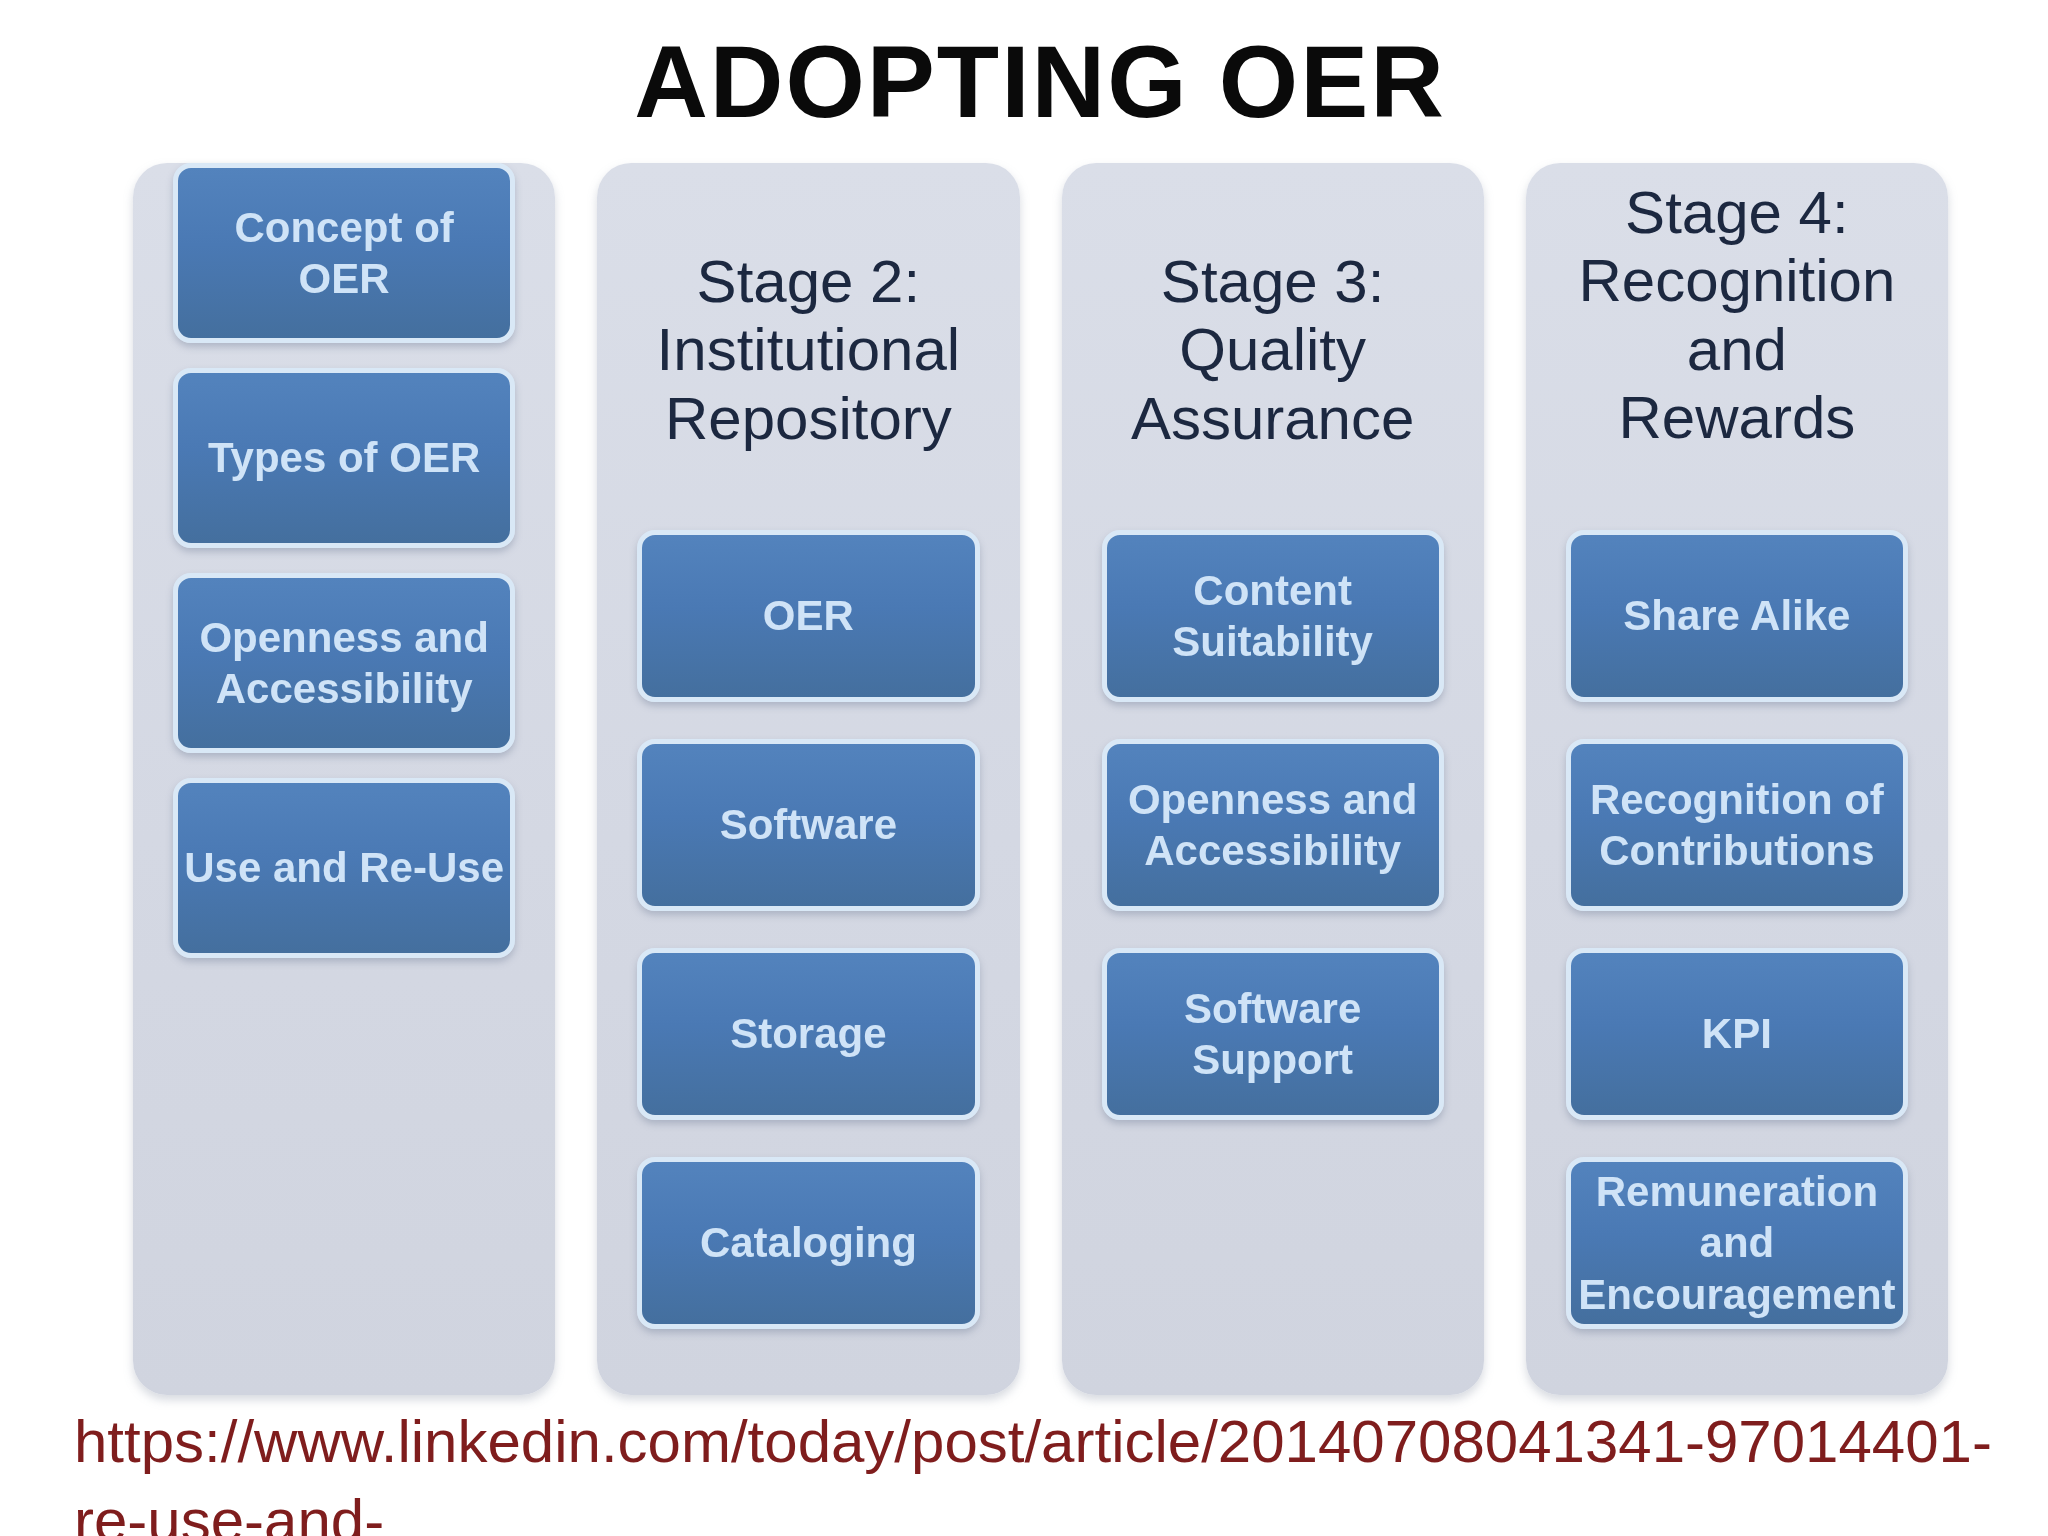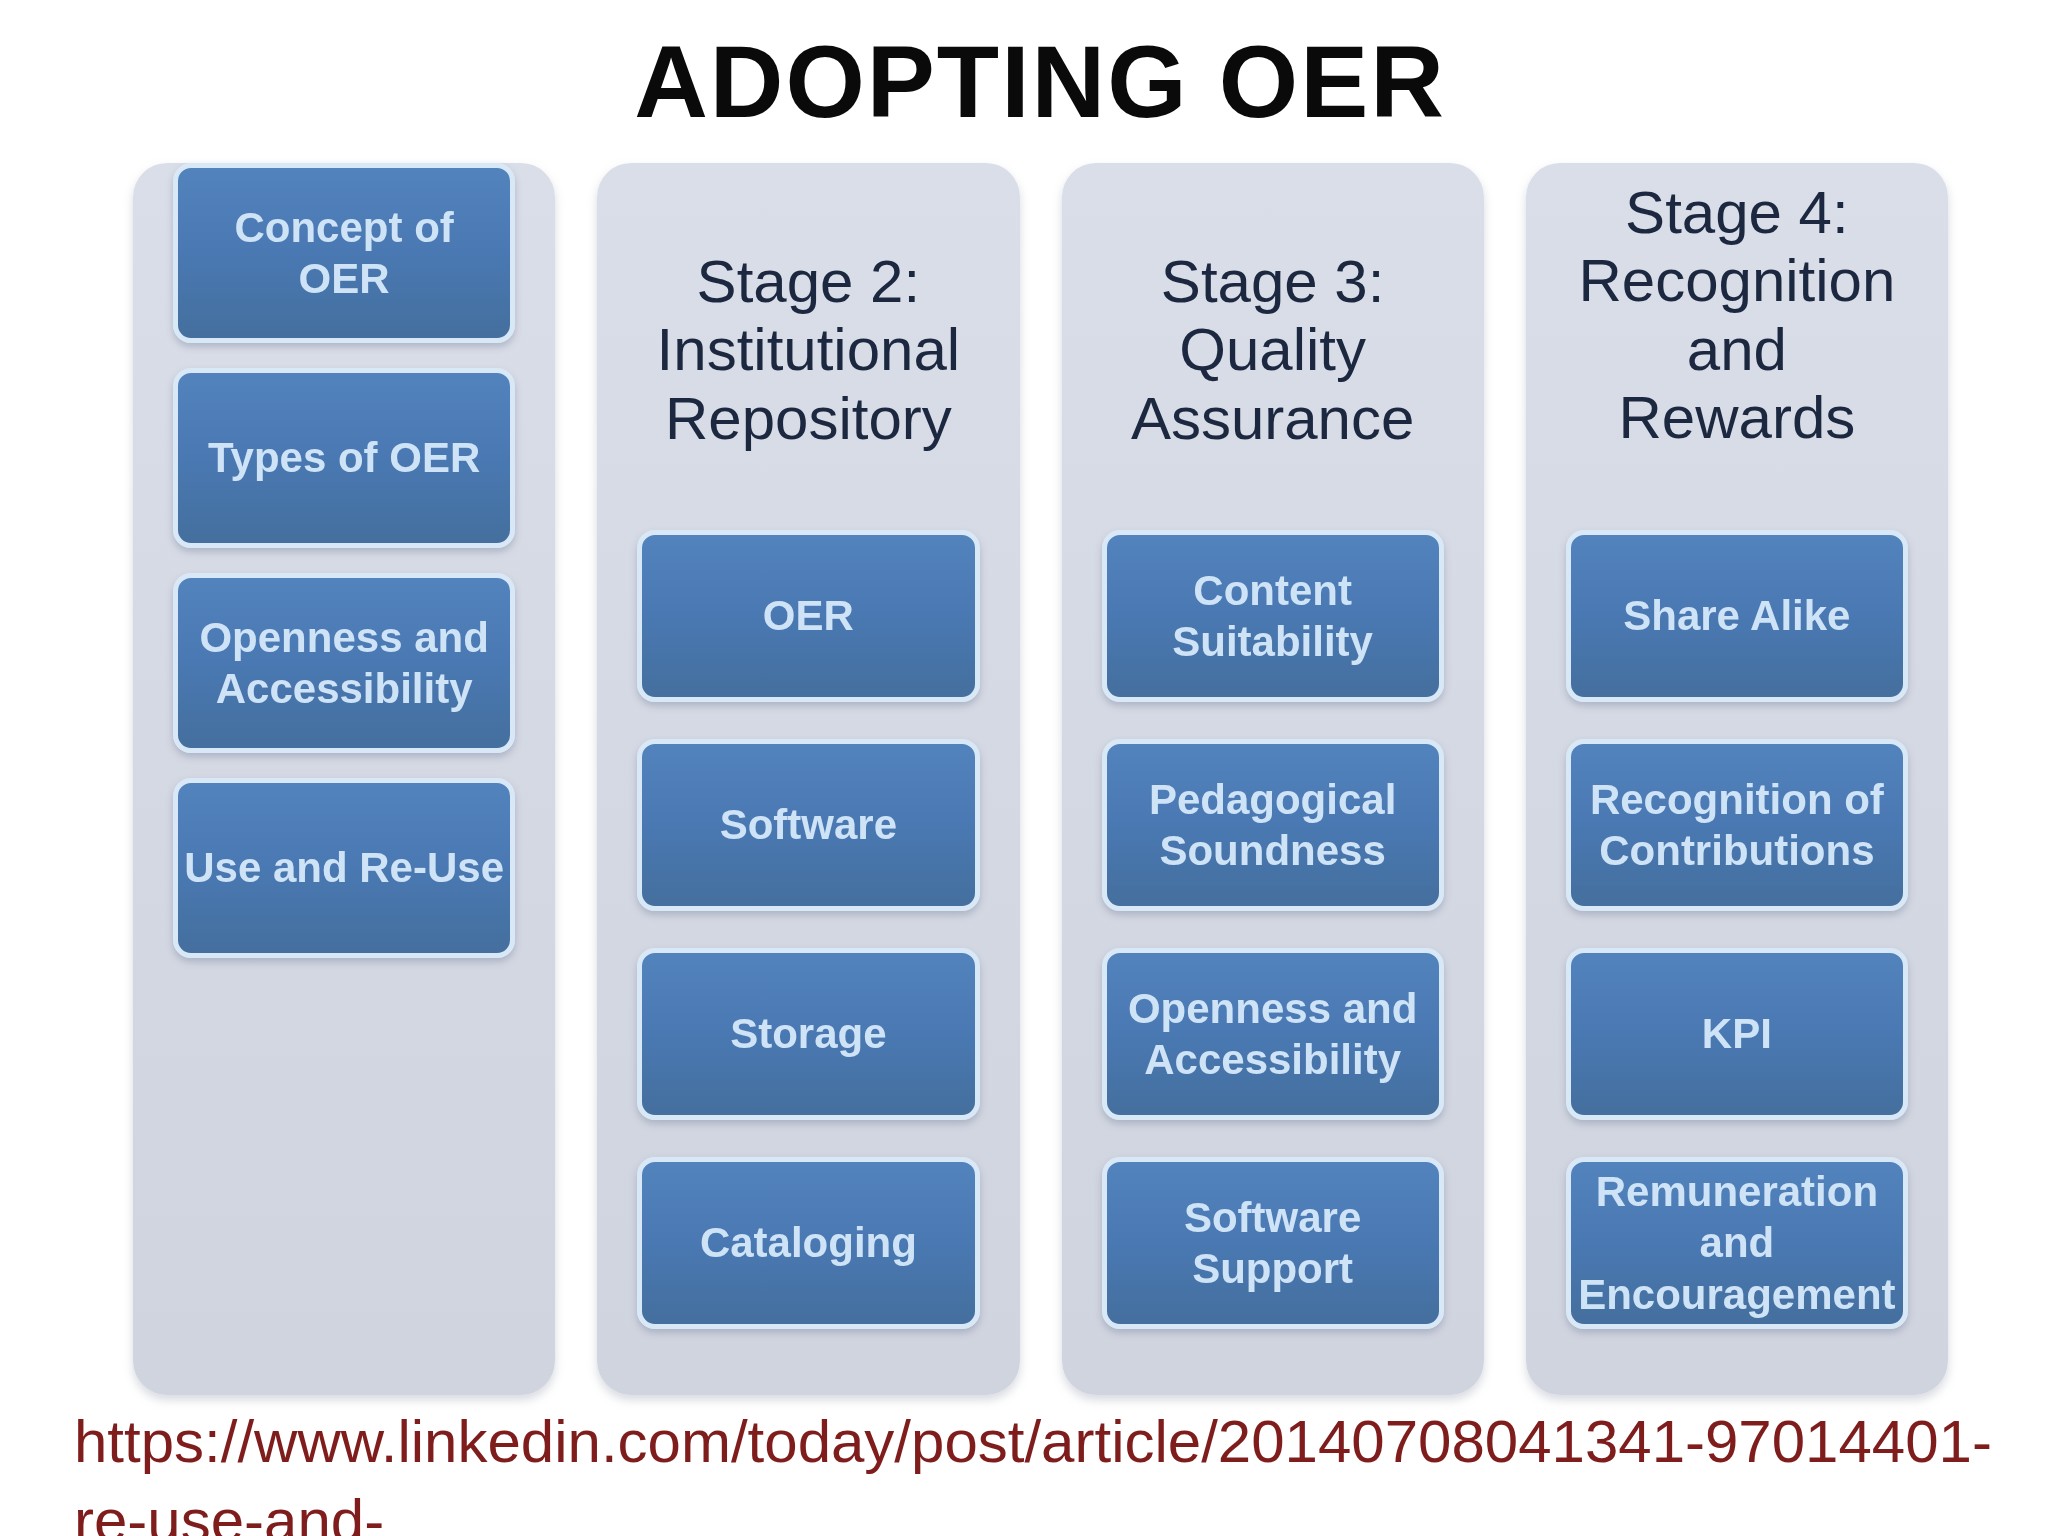--- a/index.html
+++ b/index.html
@@ -132,24 +132,20 @@
   <section class="column items-4">
     <header class="col-title">Stage 3:
 Quality
 Assurance</header>
     <div class="boxes">
       <div class="box">
           <span class="box-label">Content
 Suitability</span>
         </div>
       <div class="box">
-          <span class="box-label">Pedagogical
-Soundness</span>
-        </div>
-      <div class="box">
           <span class="box-label">Openness and
 Accessibility</span>
         </div>
       <div class="box">
           <span class="box-label">Software
 Support</span>
         </div>
     </div>
   </section>
 

